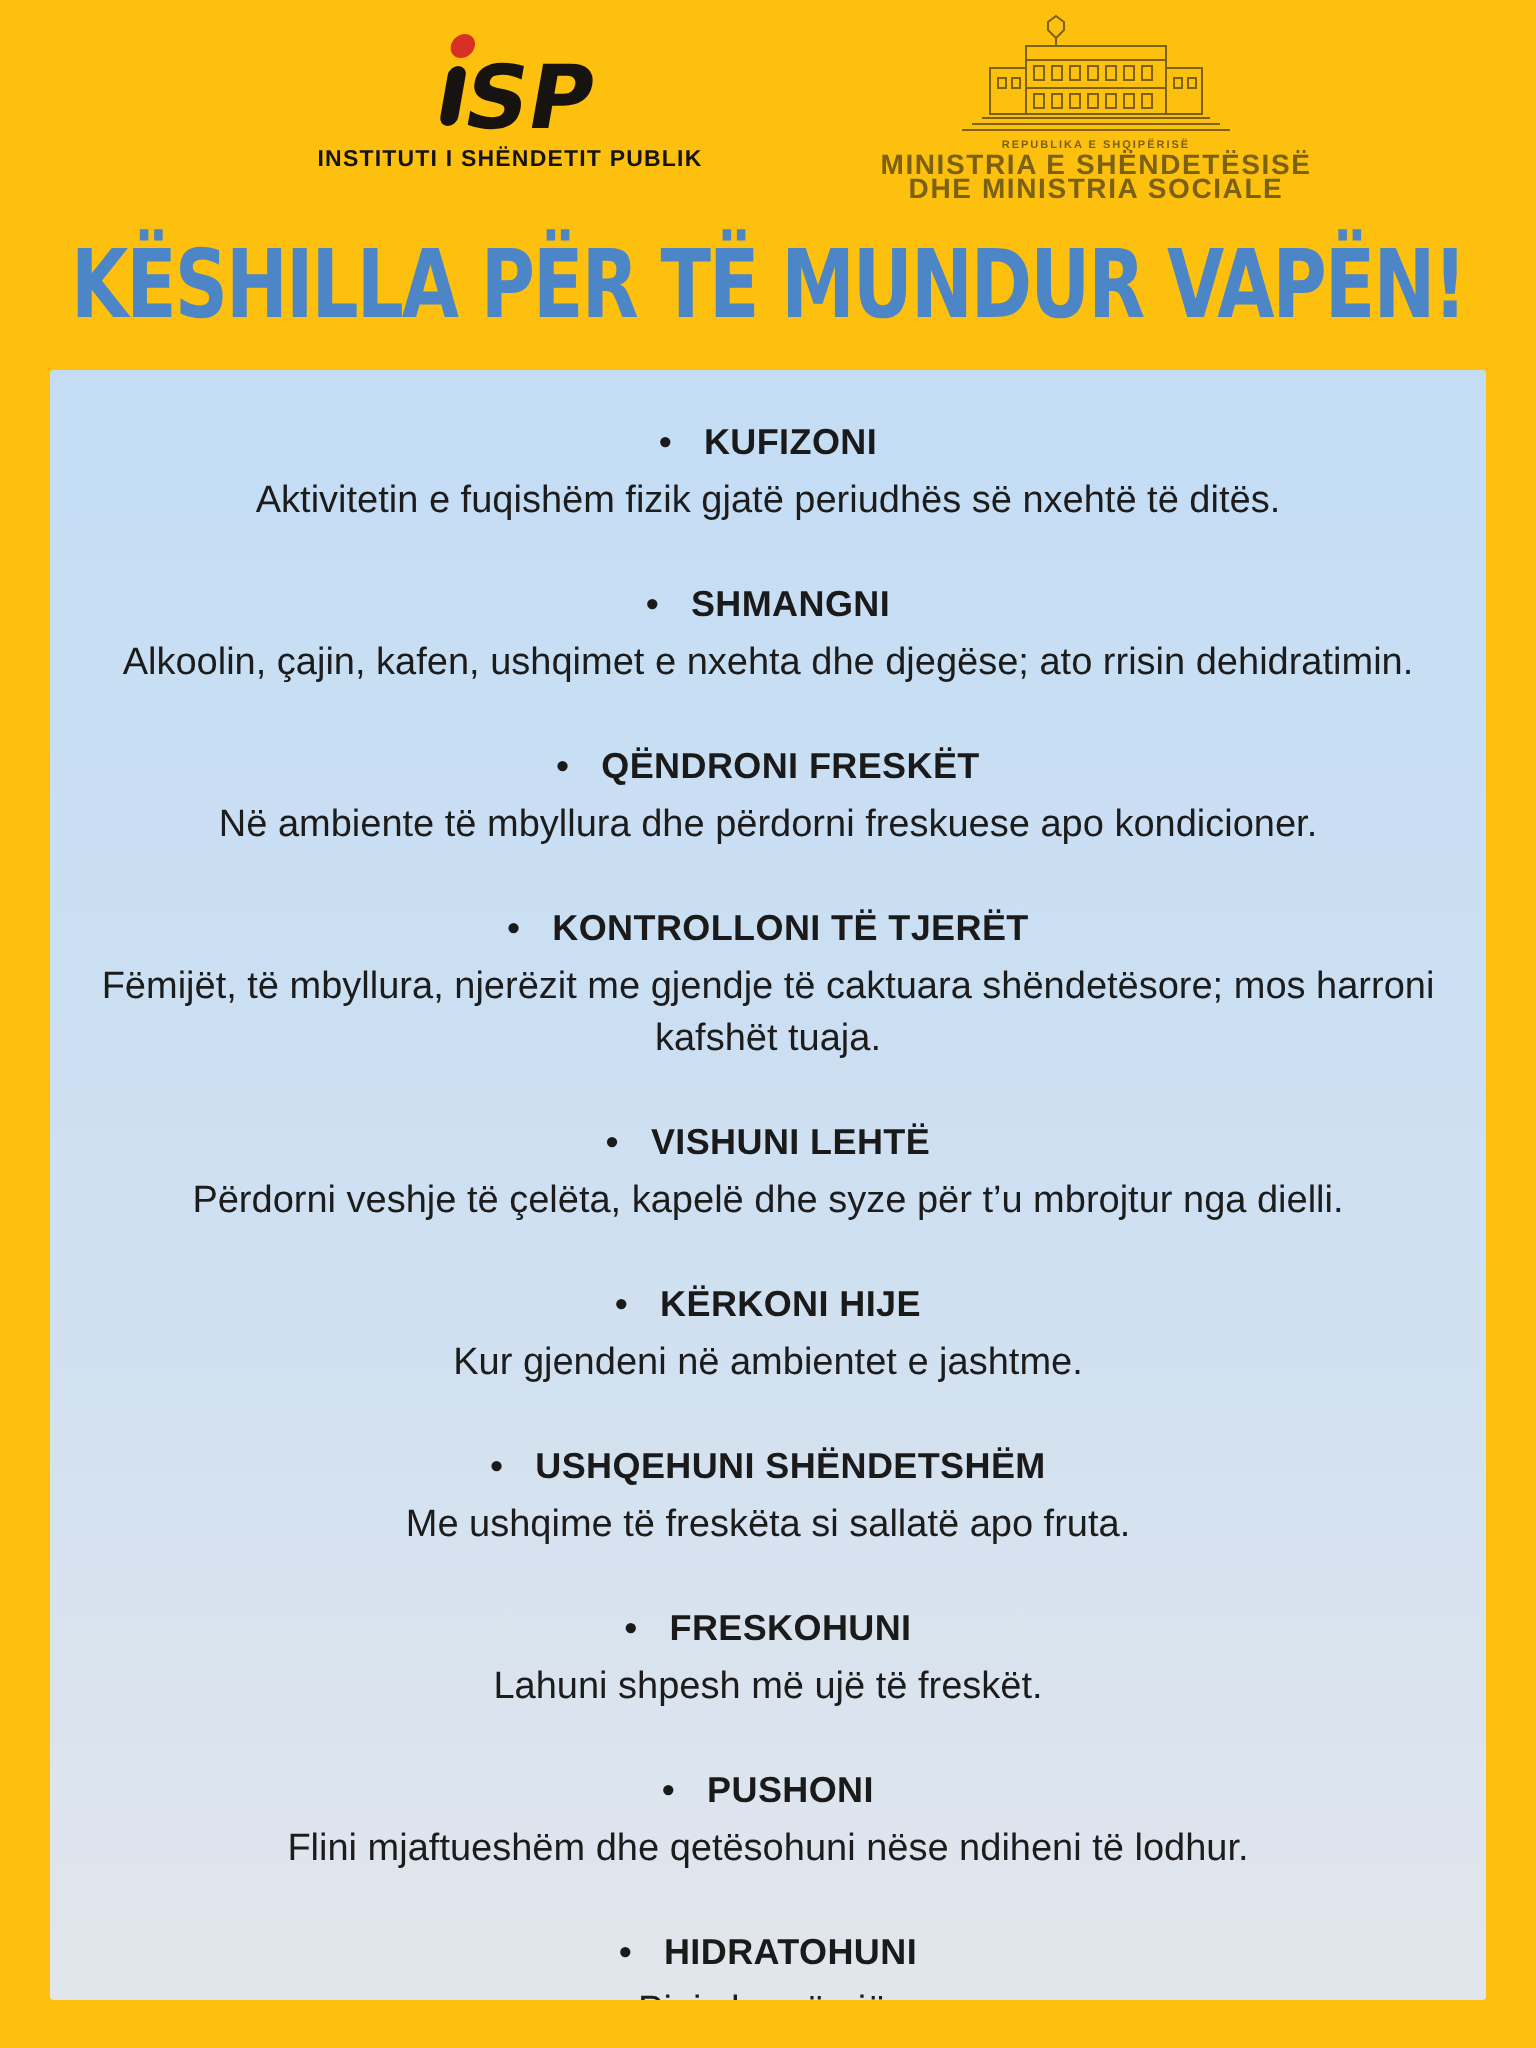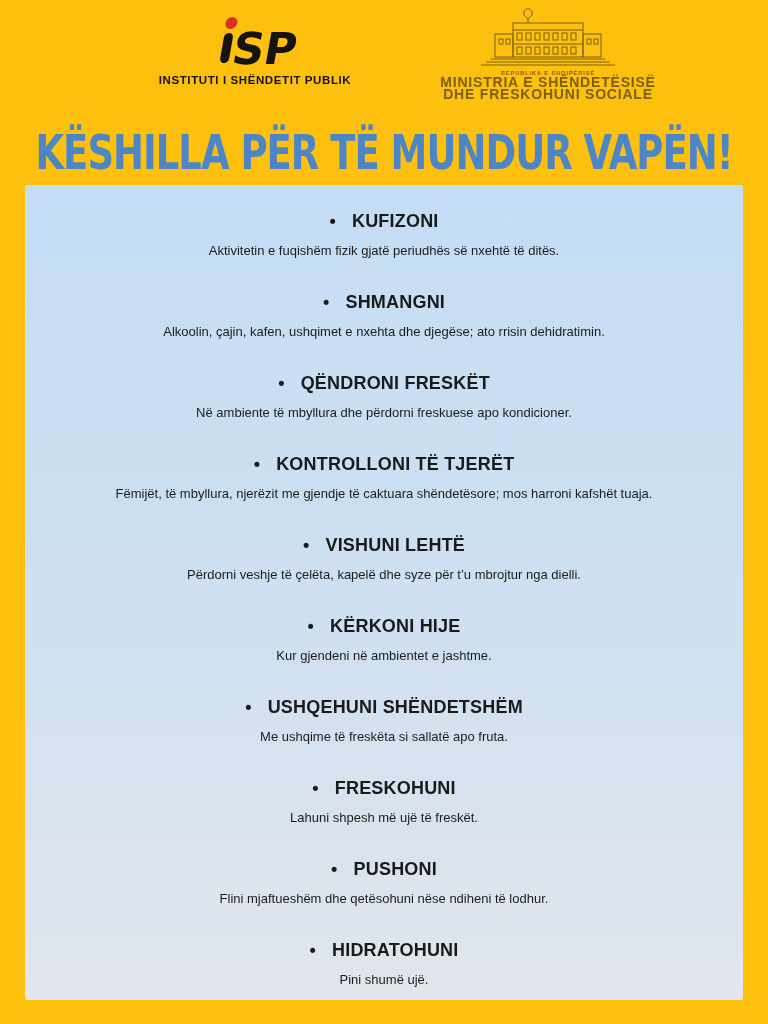--- a/index.html
+++ b/index.html
@@ -39,21 +39,21 @@
   .ministry-line1{
     font-size:5.5px;font-weight:bold;letter-spacing:1px;margin-top:2px;white-space:nowrap;
   }
   .ministry-line2,.ministry-line3{
     font-size:14px;font-weight:bold;letter-spacing:.8px;line-height:12px;white-space:nowrap;
   }
 
   
   .title{
     position:absolute;top:121px;left:0;width:768px;height:62px;
-    display:flex;align-items:center;justify-content:center;
+    display:flex;align-items:flex-start;justify-content:center;
   }
   .title-text{
     font-family:"DejaVu Sans", sans-serif;
     font-size:37px;font-weight:800;
     letter-spacing:-1px;
     color:#4C86C6;
     transform:scaleY(1.28);
     transform-origin:center;
     white-space:nowrap;
   }
@@ -77,21 +77,21 @@
     font-size:18px;font-weight:bold;line-height:25px;
     letter-spacing:.2px;
     margin-bottom:4px;
   }
   .advice-heading::before{
     content:"\2022";
     font-weight:bold;
     margin-right:16px;
   }
   .advice-body{
-    font-size:13px;line-height:26px;
+    font-size:19px;line-height:26px;
     color:#1C1C1C;
   }
 </style>
 </head>
 <body>
 
 <div class="poster">
 
   <div class="header">
 
@@ -138,21 +138,21 @@
           <rect x="33" y="33" width="4" height="5"></rect>
         <rect x="114" y="33" width="4" height="5"></rect>
           <rect x="121" y="33" width="4" height="5"></rect>
 
         <line x1="18" y1="53" x2="132" y2="53"></line>
         <line x1="13" y1="56" x2="137" y2="56"></line>
         <line x1="8" y1="59" x2="142" y2="59"></line>
       </svg>
       <div class="ministry-line1">REPUBLIKA E SHQIPËRISË</div>
       <div class="ministry-line2">MINISTRIA E SHËNDETËSISË</div>
-      <div class="ministry-line3">DHE FRESKOHUNI SOCIALE</div>
+      <div class="ministry-line3">DHE MINISTRIA SOCIALE</div>
     </div>
   </div>
 
   <div class="title">
     <span class="title-text">KËSHILLA PËR TË MUNDUR VAPËN!</span>
   </div>
 
   <div class="advice-box">
     <div>
   <div class="advice-section">

